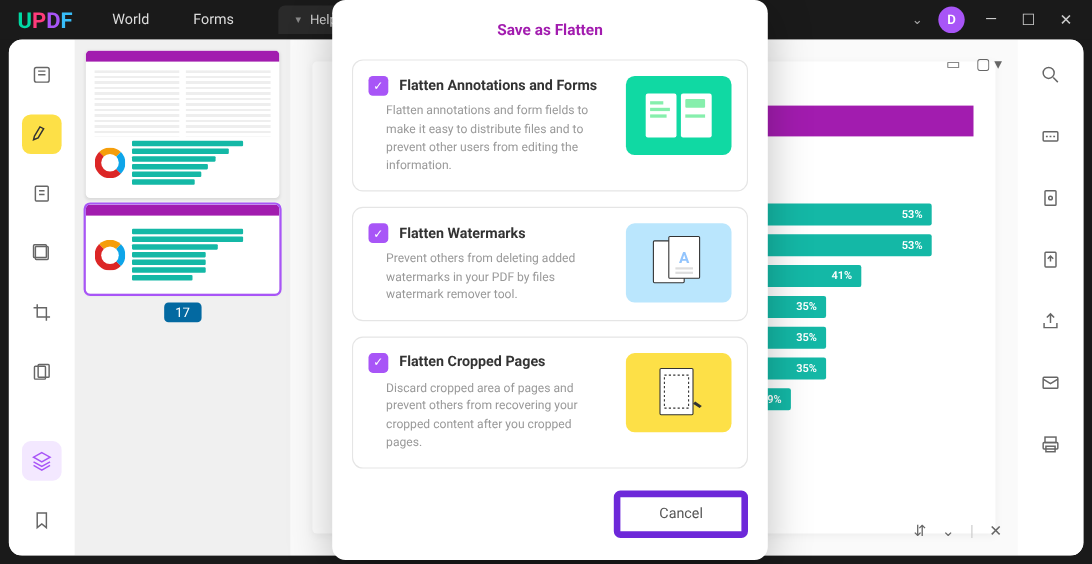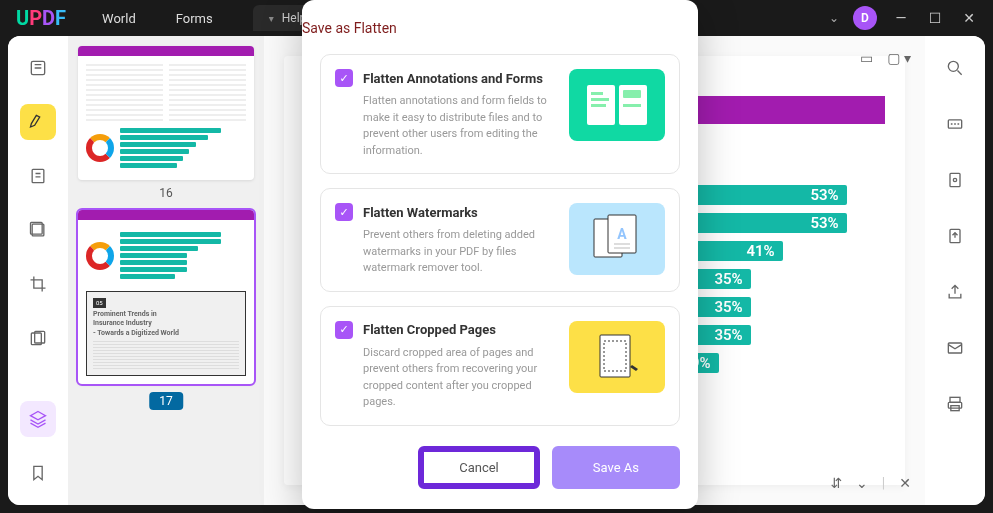--- a/index.html
+++ b/index.html
@@ -30,31 +30,31 @@
 .mini-donut{width:28px;height:28px;border-radius:50%;border:6px solid #dc2626;border-top-color:#f59e0b;border-right-color:#0ea5e9}
 .mini-bars{flex:1;display:flex;flex-direction:column;gap:2px}
 .mini-bar{height:5px;background:#14b8a6;border-radius:1px}
 .page-view{position:absolute;left:256px;right:60px;top:0;bottom:0;background:#fafafa;padding:20px}
 .page-toolbar{position:absolute;top:14px;right:14px;display:flex;gap:14px;align-items:center;color:#666;font-size:14px}
 .page-canvas{background:#fff;border-radius:4px;height:100%;overflow:hidden;box-shadow:0 2px 8px rgba(0,0,0,0.05)}
 .page-purple{height:28px;background:#a21caf;margin:40px 20px 10px}
 .page-chart-area{padding:20px 40px}
 .chart-title{color:#0e7490;font-size:13px;font-weight:600;margin-bottom:16px;text-align:left;margin-left:240px}
 .chart-bar{display:flex;align-items:center;margin-bottom:8px}
-.chart-bar-fill{height:20px;background:#14b8a6;display:flex;align-items:center;justify-content:flex-end;padding-right:8px;color:#fff;font-size:15px;font-weight:600;border-radius:2px}
+.chart-bar-fill{height:20px;background:#14b8a6;display:flex;align-items:center;justify-content:flex-end;padding-right:8px;color:#fff;font-size:10px;font-weight:600;border-radius:2px}
 .page-footer{position:absolute;bottom:14px;right:14px;display:flex;gap:14px;align-items:center;color:#666;font-size:14px}
 .right-tools{position:absolute;right:0;top:0;width:60px;height:100%;background:#fff;display:flex;flex-direction:column;align-items:center;padding-top:14px;gap:20px}
 .dialog{position:absolute;left:302px;top:0;width:396px;background:#fff;border-radius:12px;box-shadow:0 10px 40px rgba(0,0,0,0.25);z-index:100;padding:20px 0}
-.dialog-title{text-align:left;font-size:14px;font-weight:400;color:#7f1d1d;margin-bottom:18px}
+.dialog-title{text-align:center;font-size:14px;font-weight:700;color:#a21caf;margin-bottom:18px}
 .option-card{margin:0 18px 14px;border:1px solid #e5e5e5;border-radius:10px;padding:14px;display:flex;gap:14px}
 .option-left{flex:1}
 .option-check{display:flex;align-items:center;gap:10px;margin-bottom:6px}
 .checkbox{width:18px;height:18px;border-radius:4px;background:#a855f7;display:flex;align-items:center;justify-content:center;color:#fff;font-size:11px}
 .option-title{font-size:13px;font-weight:700;color:#333}
-.option-desc{font-size:11px;color:#999;line-height:1.5;margin-left:28px}
+.option-desc{font-size:11px;color:#999;line-height:1.5;margin-left:16px}
 .option-img{width:96px;height:72px;border-radius:8px;display:flex;align-items:center;justify-content:center;font-size:28px}
 .img1{background:#10d9a3}
 .img2{background:#bae6fd}
 .img3{background:#fde047}
 .dialog-buttons{display:flex;justify-content:flex-end;gap:12px;padding:6px 18px 0}
 .btn{padding:8px 35px;border-radius:6px;font-size:13px;cursor:pointer;border:6px solid #6d28d9;background:#fff;color:#555}
 .btn-primary{background:#a78bfa;color:#fff;border-color:#a78bfa}
 .icon-svg{width:20px;height:20px;stroke:currentColor;fill:none;stroke-width:1.6}
 .thumb-card{background:#f0f0f0;border:1px solid #333;padding:6px;font-size:6px;margin-top:8px}
 .thumb-card-num{background:#333;color:#fff;padding:1px 3px;display:inline-block;font-size:6px}
@@ -147,42 +147,36 @@
             <div class="mini-bar" style="width:80%"></div>
               <div class="mini-bar" style="width:70%"></div>
               <div class="mini-bar" style="width:60%"></div>
               <div class="mini-bar" style="width:55%"></div>
               <div class="mini-bar" style="width:50%"></div>
               <div class="mini-bar" style="width:45%"></div>
           </div>
         </div>
       </div>
     </div>
-    <div class="thumb-label">16</div>
 
     <div class="thumb" style="outline:2px solid #a855f7">
       <div class="thumb-header"></div>
       <div class="thumb-body">
         <div class="mini-chart">
           <div class="mini-donut"></div>
           <div class="mini-bars">
             <div class="mini-bar" style="width:80%"></div>
               <div class="mini-bar" style="width:80%"></div>
               <div class="mini-bar" style="width:62%"></div>
               <div class="mini-bar" style="width:53%"></div>
               <div class="mini-bar" style="width:53%"></div>
               <div class="mini-bar" style="width:53%"></div>
               <div class="mini-bar" style="width:44%"></div>
           </div>
         </div>
-        <div class="thumb-card">
-          <span class="thumb-card-num">05</span>
-          <div class="thumb-card-title"><span>Prominent Trends in</span><br><span>Insurance Industry</span><br><span>- Towards a Digitized World</span></div>
-          <div style="height:28px;margin-top:3px;background:repeating-linear-gradient(#ddd,#ddd 1px,#f0f0f0 1px,#f0f0f0 3px)"></div>
-        </div>
       </div>
     </div>
     <div class="thumb-label active">17</div>
   </div>
 
   <div class="page-view">
     <div class="page-toolbar">
       <span>▭</span>
       <span>▢ ▾</span>
     </div>
@@ -325,15 +319,14 @@
       <svg width="70" height="56" viewBox="0 0 70 56">
           <rect x="18" y="6" width="30" height="42" fill="#fff" stroke="#333" rx="1"></rect>
           <rect x="22" y="12" width="22" height="30" fill="none" stroke="#333" stroke-dasharray="2 2"></rect>
           <path d="M50 36l6 4-2 2-6-4z" fill="#333"></path>
         </svg>
     </div>
   </div>
 
   <div class="dialog-buttons">
     <button class="btn">Cancel</button>
-    <button class="btn btn-primary">Save As</button>
   </div>
 </div>
 
 </body></html>

